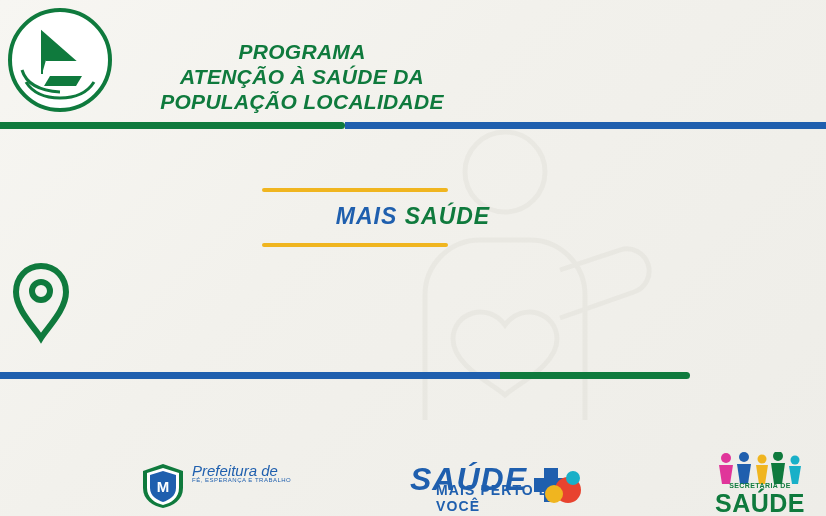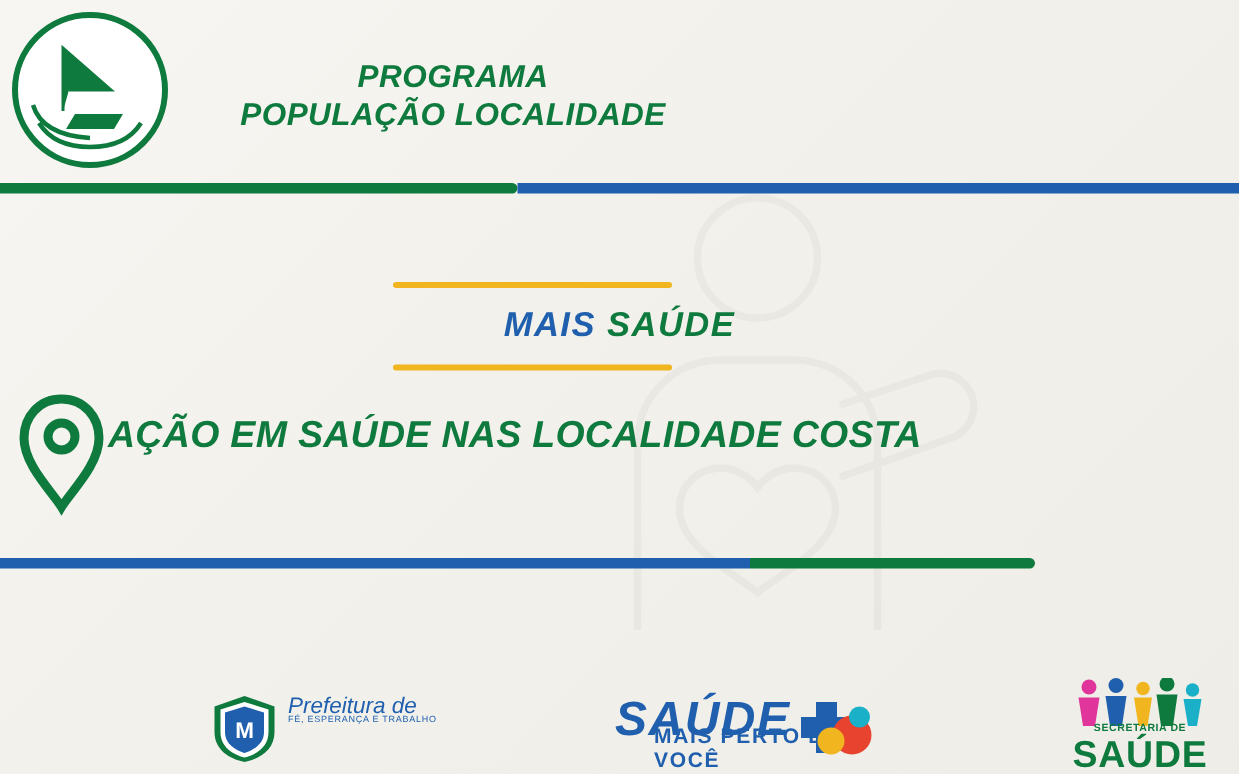--- a/index.html
+++ b/index.html
@@ -284,41 +284,41 @@
         <path d="M30 62 L30 20 L62 48 L34 48" fill="#0f7a3d" stroke="#0f7a3d" stroke-width="2"></path>
         <path d="M38 64 L70 64 L64 74 L32 74 Z" fill="#0f7a3d" stroke="none"></path>
         <path d="M14 70 q10 16 34 16 q24 0 34 -16" stroke-width="3"></path>
         <path d="M10 58 q6 20 38 22" stroke-width="3"></path>
       </g>
     </svg>
   </div>
 
   <div class="program-title">
     <span class="l1">PROGRAMA</span>
+    <span class="l2">ATENÇÃO À SAÚDE DA</span>
     <span class="l3">POPULAÇÃO LOCALIDADE</span>
   </div>
 
   <div class="header-rule">
     <div class="green"></div>
     <div class="blue"></div>
   </div>
 
   <div class="topline"></div>
   <div class="mais-saude">
     <span>MAIS </span><span class="accent">SAÚDE</span>
   </div>
   <div class="underline-yellow"></div>
 
   <svg class="pin-icon" viewBox="0 0 66 96">
     <path d="M33 6 C18 6 8 18 8 32 c0 18 19 36 25 46 c6 -10 25 -28 25 -46 C58 18 48 6 33 6 z" fill="none" stroke="#0f7a3d" stroke-width="6"></path>
     <circle cx="33" cy="31" r="9" fill="none" stroke="#0f7a3d" stroke-width="6"></circle>
   </svg>
 
   <div class="headline">
-    <span class="ln1">AÇÃO EM SAÚDE NAS LOCALIDADE COSTA</span>
   </div>
 
   <div class="footer-rule">
     <div class="blue"></div>
     <div class="green"></div>
   </div>
 
   <div class="logo-mocajuba">
     <svg class="moca-shield" viewBox="0 0 46 48">
       <path d="M23 2 L43 9 V26 C43 38 33 44 23 46 C13 44 3 38 3 26 V9 Z" fill="#0f7a3d"></path>

